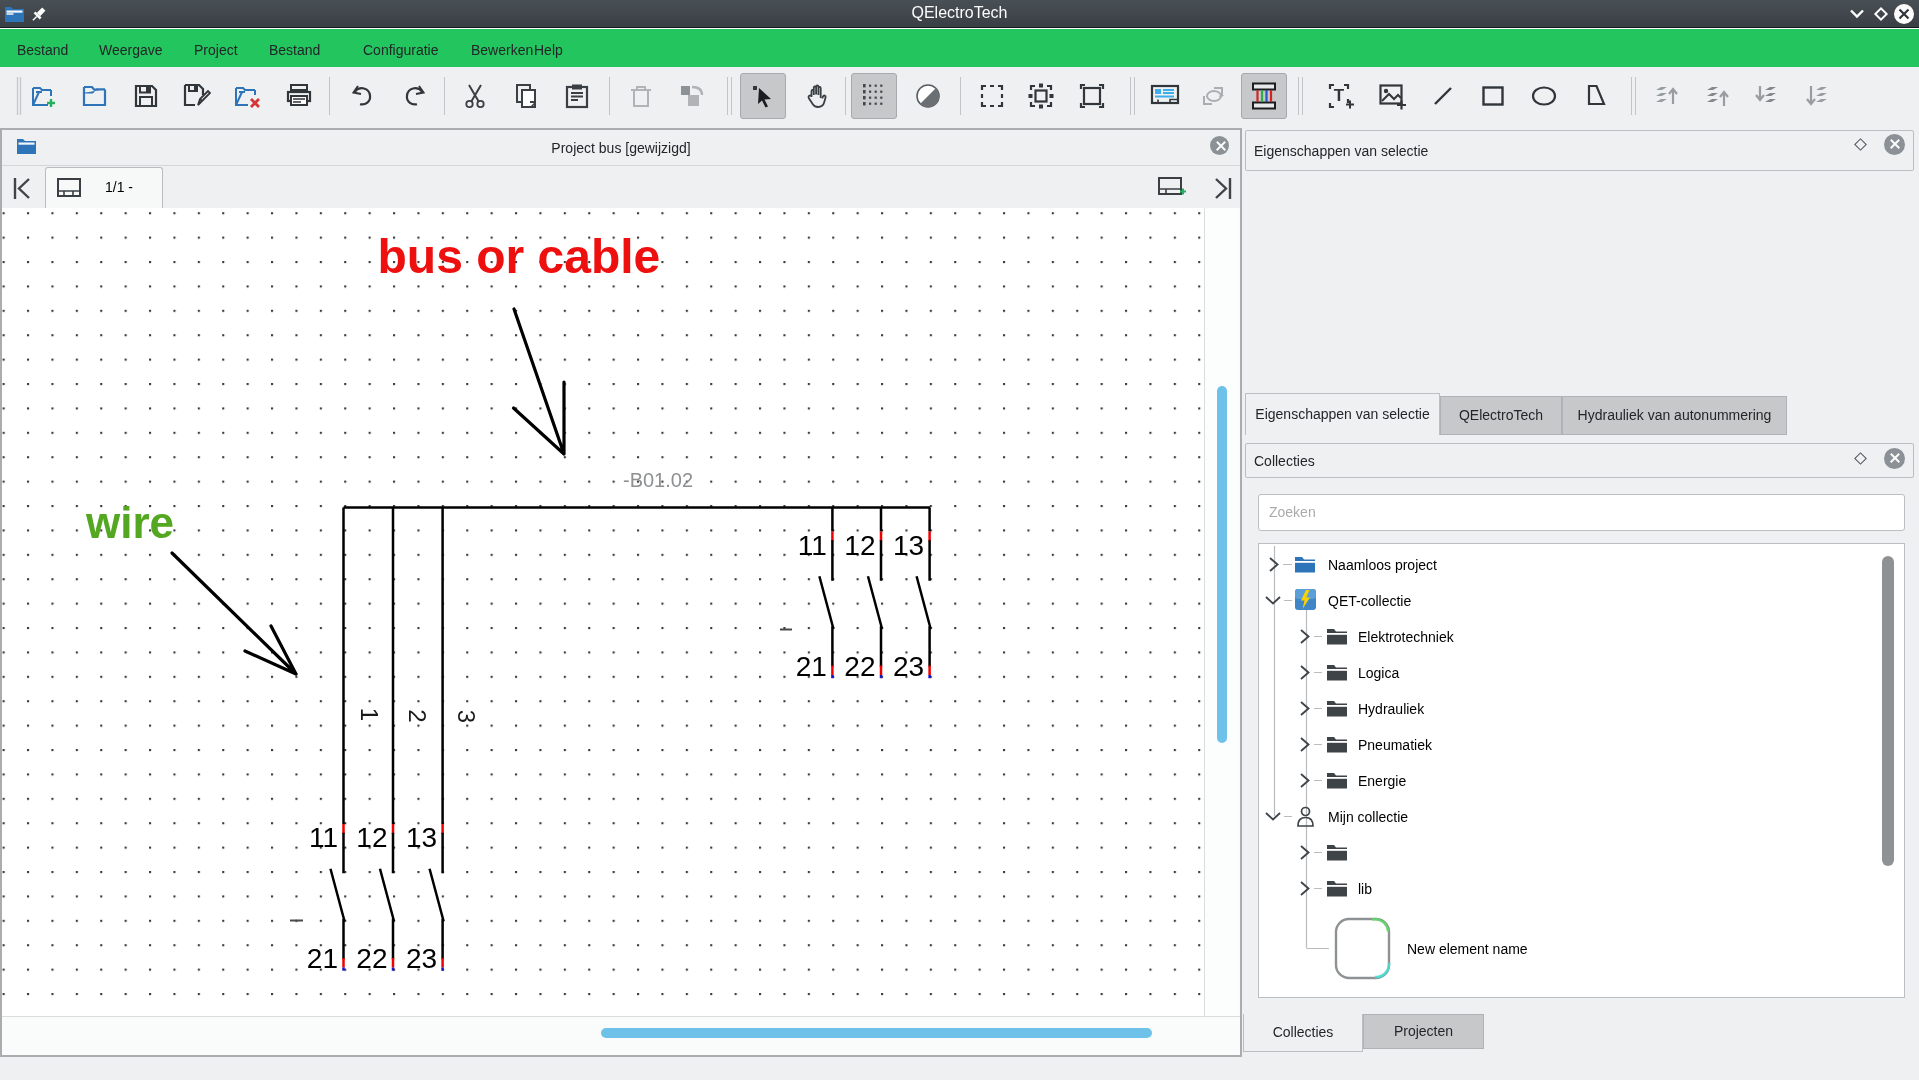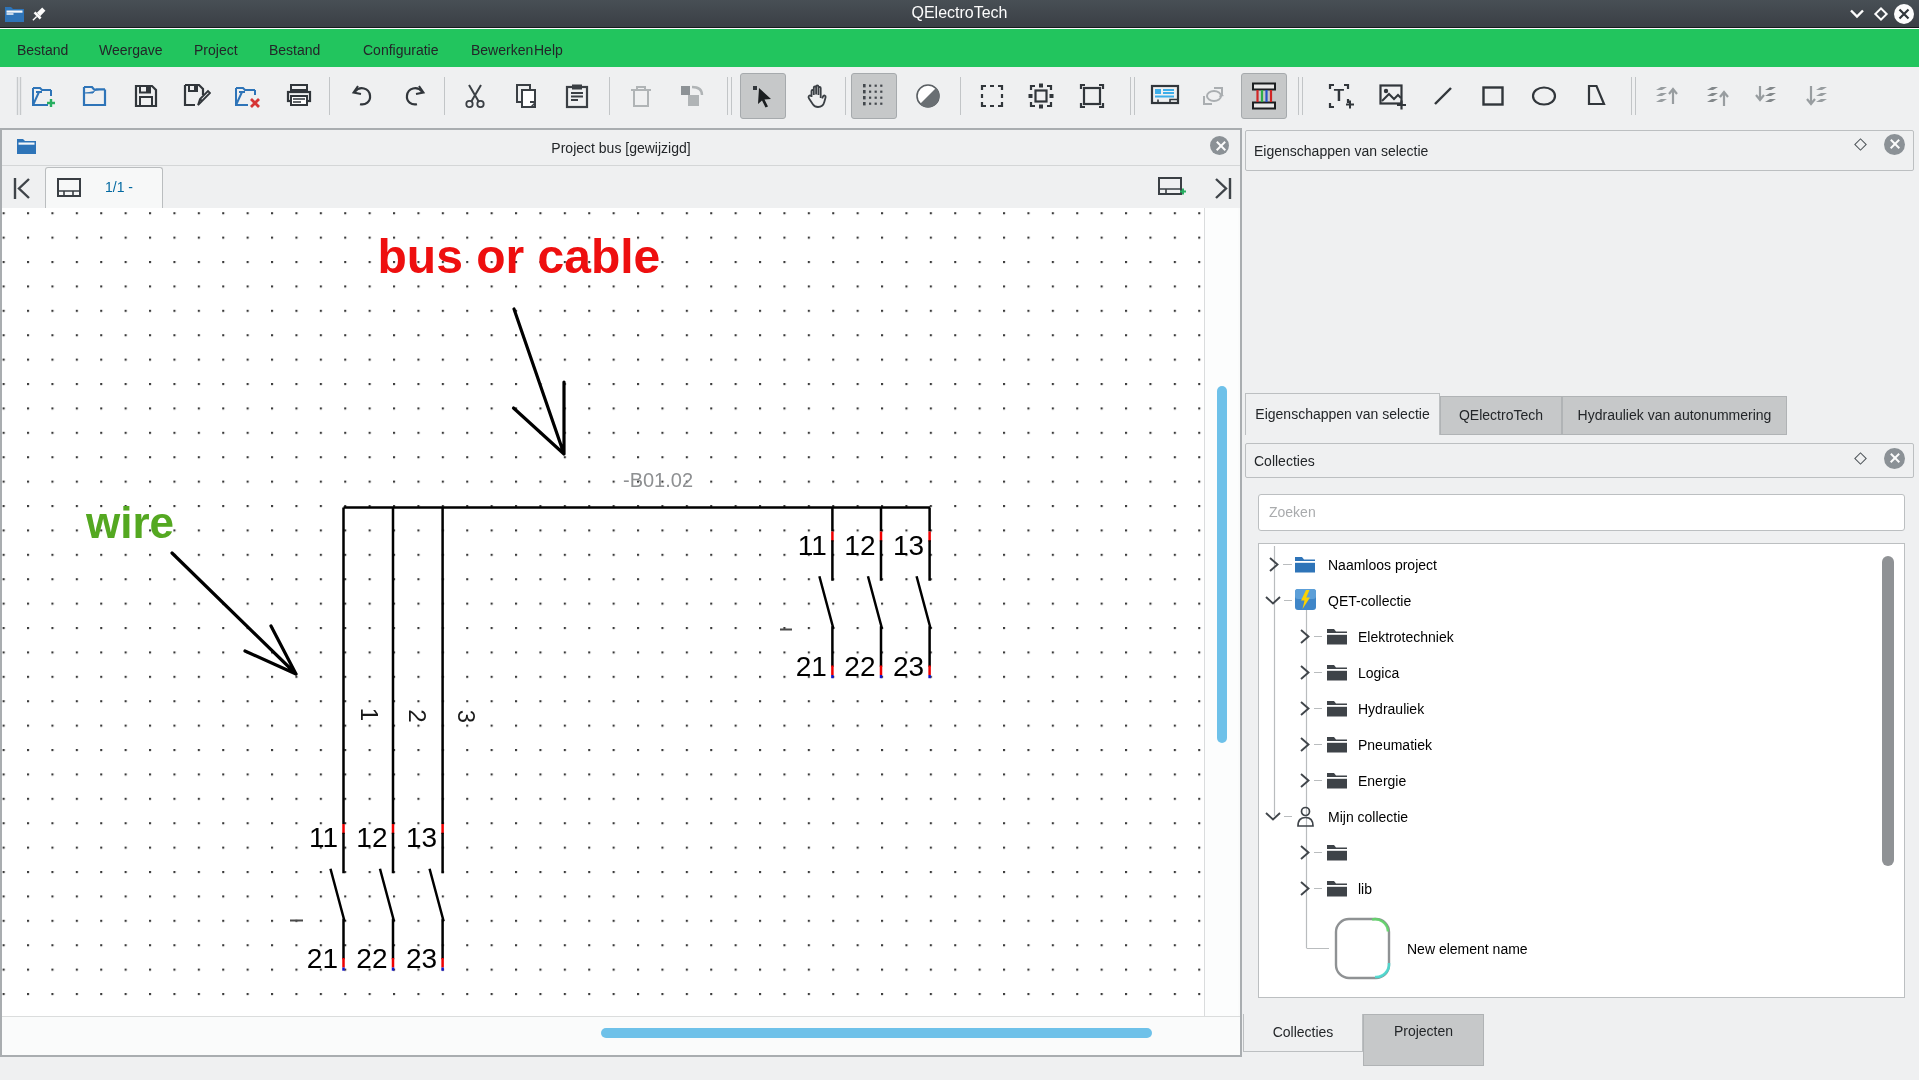--- a/index.html
+++ b/index.html
@@ -397,21 +397,21 @@
   </div>
   <div class="abs" id="tabbar">
     <svg class="abs" style="left:11px;top:11px" width="19" height="23" viewBox="0 0 19 23">
       <path d="M2,1 V22 M16,2 L6,11.5 L16,21" stroke="#3f4449" stroke-width="2.4" fill="none"></path>
     </svg>
     <div id="tab1">
       <svg class="abs" style="left:11px;top:10px" width="24" height="19" viewBox="0 0 24 19">
         <rect x="1" y="1" width="22" height="17" stroke="#3a3f44" stroke-width="2" fill="none"></rect>
         <path d="M1,13 H23 M7,13 V18 M16,13 V18" stroke="#3a3f44" stroke-width="1.6" fill="none"></path>
       </svg>
-      <span style="position:absolute;left:59px;top:11px;font-size:14px;color:#0369a1;">1/1 -</span>
+      <span style="position:absolute;left:59px;top:11px;font-size:14px;color:#000000;">1/1 -</span>
     </div>
     <svg class="abs" style="left:1156px;top:11px" width="28" height="21" viewBox="0 0 28 21">
       <rect x="1" y="1" width="22" height="16" stroke="#3a3f44" stroke-width="2" fill="none"></rect>
       <path d="M1,12 H23 M8,12 V17" stroke="#3a3f44" stroke-width="1.6" fill="none"></path>
       <path d="M22,14.5 H28 M25,11.5 V17.5" stroke="#27ae60" stroke-width="2" fill="none"></path>
     </svg>
     <svg class="abs" style="left:1211px;top:11px" width="19" height="23" viewBox="0 0 19 23">
       <path d="M17,1 V22 M3,2 L13,11.5 L3,21" stroke="#3f4449" stroke-width="2.4" fill="none"></path>
     </svg>
   </div>
@@ -570,13 +570,13 @@
   <rect x="77" y="375" width="53" height="59" rx="13" fill="#fff" stroke="#8f9294" stroke-width="2.4"></rect>
   <path d="M113,375.5 a13,13 0 0 1 16,12" stroke="#62d66a" stroke-width="2.6" fill="none" opacity="0.9"></path>
   <path d="M130,419 a13,13 0 0 1 -14,14" stroke="#4adbd2" stroke-width="2.6" fill="none" opacity="0.9"></path>
   <text x="148" y="409.5" font-size="14">New element name</text>
 
   <rect x="623" y="12" width="12" height="310" rx="6" fill="#8f9295"></rect>
 </svg>
 </div>
 
 <div class="abs tab tabsel" style="left:1243px;top:1014px;width:120px;height:38px;line-height:36px;border-top:none;z-index:2;">Collecties</div>
-<div class="abs tab tabun" style="left:1363px;top:1014px;width:121px;height:52px;line-height:33px;">Projecten</div>
+<div class="abs tab tabun" style="left:1363px;top:1014px;width:121px;height:35px;line-height:33px;">Projecten</div>
 
 </body></html>

